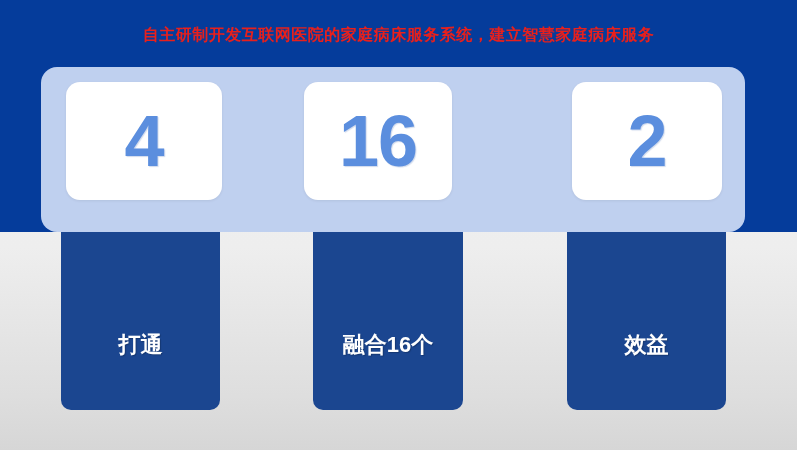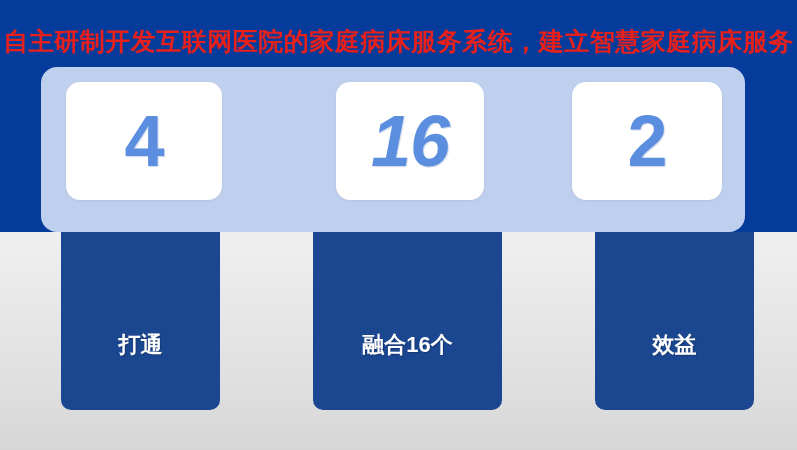--- a/index.html
+++ b/index.html
@@ -31,21 +31,21 @@
     background: #053c9b;
   }
 
   
   .headline {
     position: absolute;
     left: 0;
     top: 24px;
     width: 797px;
     text-align: center;
-    font-size: 25px;
+    font-size: 16px;
     font-weight: bold;
     letter-spacing: 0.5px;
     color: #e8201c;
     white-space: nowrap;
     line-height: 1.4;
     font-family: Liberation Serif, serif;
   }
 
   
   .panel {
@@ -64,21 +64,21 @@
     top: 82px;
     height: 118px;
     background: #ffffff;
     border-radius: 14px;
     display: flex;
     align-items: center;
     justify-content: center;
     box-shadow: 0 1px 3px rgba(0,0,0,0.07);
   }
   .card-1 { left: 66px;  width: 156px; }
-  .card-2 { left: 336px; width: 148px; font-style: italic; }
+  .card-2 { left: 304px; width: 148px; }
   .card-3 { left: 572px; width: 150px; }
 
   .card .num {
     font-size: 72px;
     font-weight: bold;
     color: #5b8ede;
     line-height: 1;
     letter-spacing: -1px;
     text-shadow: 1px 1px 1px rgba(120,150,200,0.35);
   }
@@ -91,22 +91,22 @@
     background: #1b4690;
     border-radius: 0 0 10px 10px;
     display: flex;
     flex-direction: column;
     align-items: center;
     justify-content: flex-end;
     padding-bottom: 48px;
     box-sizing: border-box;
   }
   .capbox-1 { left: 61px;  width: 159px; }
-  .capbox-2 { left: 313px; width: 189px; align-items: center; }
-  .capbox-3 { left: 567px; width: 159px; margin-left: 28px; }
+  .capbox-2 { left: 313px; width: 150px; align-items: center; }
+  .capbox-3 { left: 567px; width: 159px; }
 
   .capbox .line {
     color: #ffffff;
     font-size: 22px;
     font-weight: bold;
     line-height: 1.55;
     white-space: nowrap;
     text-shadow: 1px 1px 1px rgba(0,0,0,0.22);
   }
 </style>

